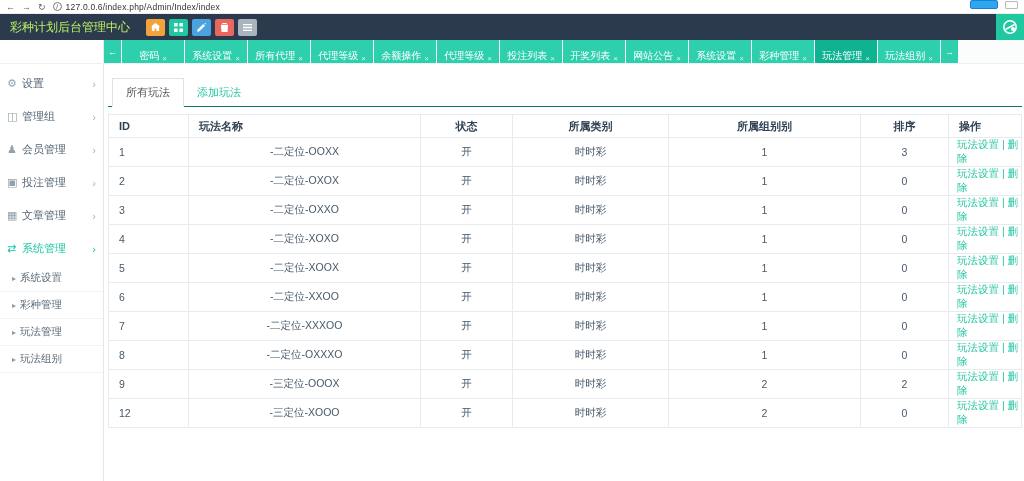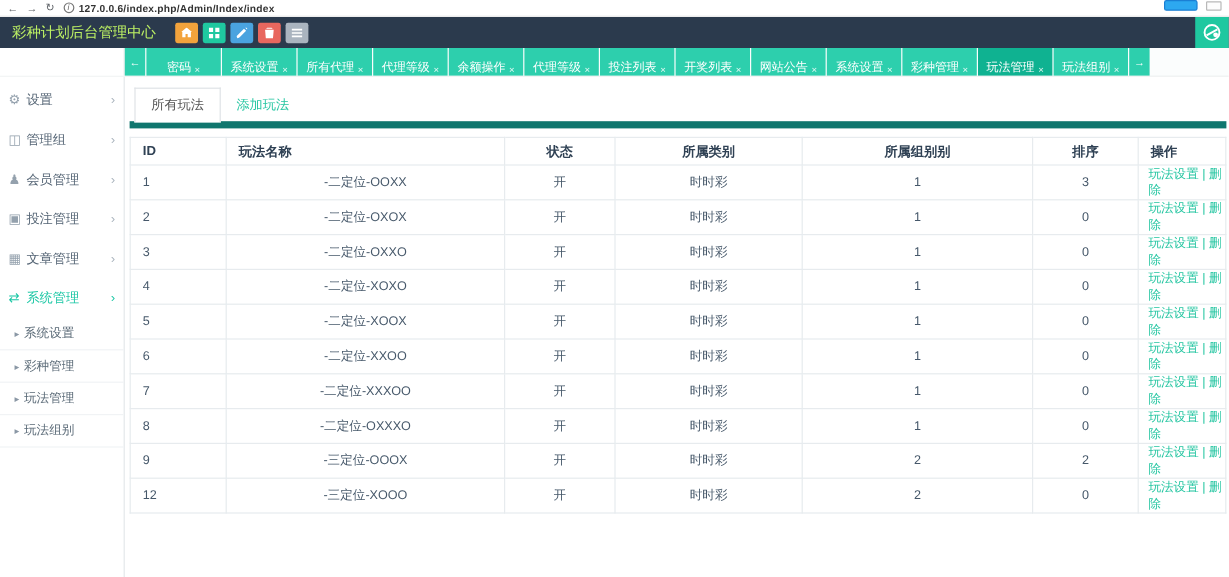--- a/index.html
+++ b/index.html
@@ -6,21 +6,21 @@
   html,body { width:1024px; height:481px; overflow:hidden;
     font-family:"Liberation Sans","DejaVu Sans",sans-serif; background:#fff; }
 
   
   .browser-bar { height:14px; background:#fff; display:flex; align-items:center;
     padding:0 6px; font-size:9px; color:#444; position:relative; border-bottom:1px solid #ececec; }
   .nav-glyph { color:#5f6368; font-size:9px; margin-right:7px; cursor:pointer; }
   .info-circle { display:inline-block; width:9px; height:9px; border:1px solid #777;
     border-radius:50%; font-size:7px; line-height:7px; text-align:center; color:#666;
     margin-right:4px; font-style:italic; }
-  .url-text { font-size:8.5px; color:#333; letter-spacing:.2px;font-weight:bold; }
+  .url-text { font-size:8.5px; color:#333; letter-spacing:.2px; }
   .ext-badge { position:absolute; right:26px; top:0; width:28px; height:9px;
     background:#2da8f0; border:1px solid #1b7fd4; border-radius:2px; }
   .ext-badge2 { position:absolute; right:6px; top:1px; width:13px; height:8px;
     background:#fdfdfd; border:1px solid #b9b9b9; border-radius:1px; }
 
   
   .app-header { height:26px; background:#2b3a4d; display:flex; align-items:center; }
   .app-title { color:#bef264; font-size:12px; padding:0 12px 0 10px; white-space:nowrap; }
   .hdr-toolbar { display:flex; gap:4px; margin-left:4px; }
   .hdr-btn { width:19px; height:17px; border:none; border-radius:2px; display:flex;
@@ -54,21 +54,21 @@
   .side-item.active .side-chev { color:#1cc7a5; }
   .side-sub { height:27px; display:flex; align-items:center; padding-left:12px;
     border-bottom:1px solid #f1f3f5; cursor:pointer; }
   .side-sub:first-of-type { border-top:1px solid #f1f3f5; }
   .sub-arrow { font-size:8px; color:#8a97a5; margin-right:4px; }
   .sub-label { font-size:10.5px; color:#5a6a77; }
 
   .main { flex:1; padding:14px 2px 0 4px; }
 
   
-  .subtabs { display:flex; align-items:flex-end; border-bottom:6px solid #0f766e;
+  .subtabs { display:flex; align-items:flex-end; border-bottom:1px solid #0f766e;
     padding-left:4px; height:29px; }
   .subtab { font-size:11px; padding:6px 13px; cursor:pointer; }
   .subtab.active { background:#fff; border:1px solid #dfe3e6; border-bottom:1px solid #fff;
     margin-bottom:-1px; color:#555; }
   .subtab.plain { color:#26c6a2; }
 
   
   table { border-collapse:collapse; width:100%; margin-top:7px; table-layout:fixed; }
   th, td { border:1px solid #e7ebee; font-weight:normal; }
   th { height:23px; font-size:11px; font-weight:bold; color:#2f4154; }

